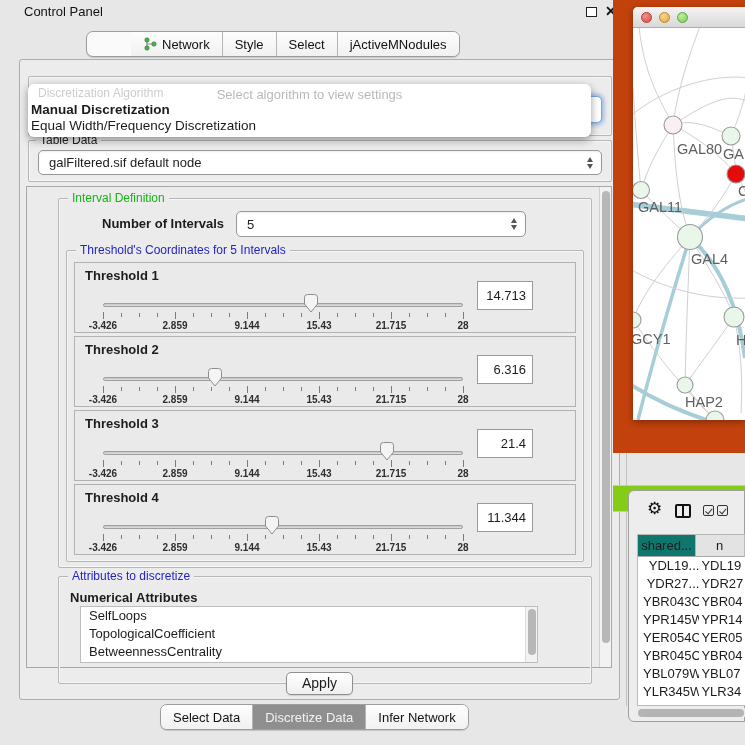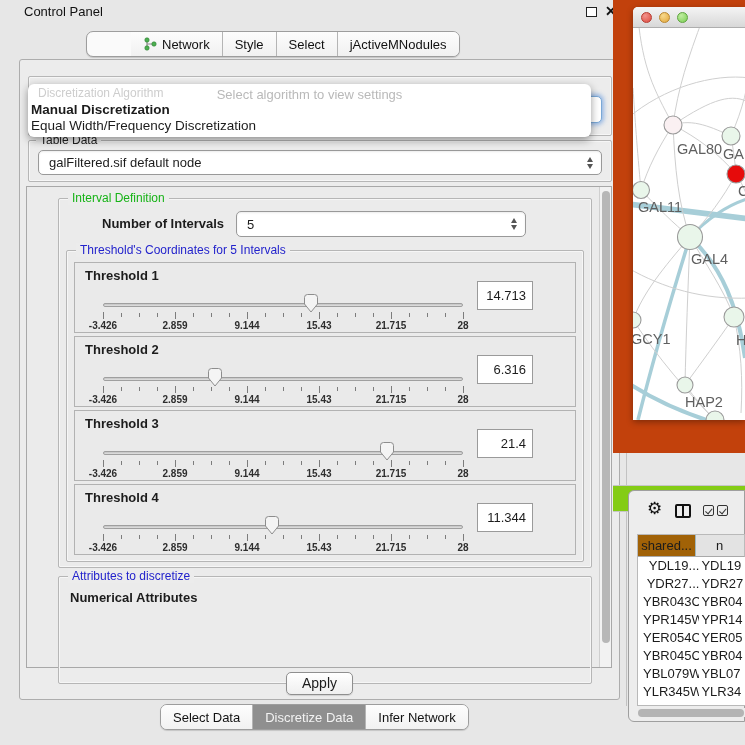--- a/index.html
+++ b/index.html
@@ -100,21 +100,21 @@
   .gear-ico { position:absolute; left:18px; top:9px; font-size:17px; color:#111; line-height:17px; }
   .col-ico { position:absolute; left:46px; top:13px; width:16px; height:14px; border:2px solid #111; border-radius:2px; }
   .col-ico::after { content:""; position:absolute; left:5px; top:0; width:2px; height:10px; background:#111; }
   .cb-ico { position:absolute; top:14px; width:11px; height:11px; border:1.5px solid #333; border-radius:2px; }
   .cb-ico::after { content:""; position:absolute; left:2.5px; top:0.5px; width:3px; height:5.5px; border:solid #333; border-width:0 1.5px 1.5px 0; transform:rotate(40deg); }
   .cb1 { left:74px; } .cb2 { left:88px; }
 
   #tp-table { position:absolute; left:8px; top:43px; width:109px; height:172px; background:#fff; border:1px solid #b9b9b9; overflow:hidden; }
   .th-row { display:flex; height:22px; }
   .th-cell { font-size:13px; line-height:21px; border-right:1px solid #9fb6bf; border-bottom:1px solid #a9a9a9; overflow:hidden; white-space:nowrap; }
-  .th-c1 { width:80px; background:#a16207; text-align:center; }
+  .th-c1 { width:80px; background:#0f766e; text-align:center; }
   .th-c2 { width:60px; background:#e3e3e3; border-right-color:#bbb; padding-left:20px; }
   .t-row { display:flex; height:18px; font-size:13px; line-height:18px; white-space:nowrap; }
   .t-row .c1 { width:80px; padding-left:5px; overflow:hidden;text-align:right; }
   .t-row .c2 { width:60px; padding-left:2px; overflow:hidden; }
   .hscroll { position:absolute; left:9px; top:217px; width:107px; height:9px; background:#ececec; }
   .hscroll .thumb { position:absolute; left:0; top:0.5px; width:106px; height:8px; background:#b4b4b4; border-radius:4px; }
 </style>
 </head>
 <body>
 
@@ -357,20 +357,28 @@
             <span>21.715</span>
             <span>28</span>
         </div>
       </div>
       <div class="vbox">11.344</div>
     </div>
 
     <div class="groupbox" id="attr-group"></div>
     <span class="group-title gt-blue" id="attr-title" style="left:54px; top:569px;">Attributes to discretize</span>
     <span id="attr-subtitle">Numerical Attributes</span>
+    <div id="attr-list">
+      <div class="list-item">SelfLoops</div>
+      <div class="list-item">TopologicalCoefficient</div>
+      <div class="list-item">BetweennessCentrality</div>
+      <div class="lscroll">
+          <div class="thumb"></div>
+        </div>
+    </div>
 
     <div id="apply-btn">Apply</div>
 
     <div class="seg-tabs" id="bottom-tabs">
       <div class="seg">
           <span>Select Data</span>
         </div>
       <div class="seg selected">
           <span>Discretize Data</span>
         </div>

